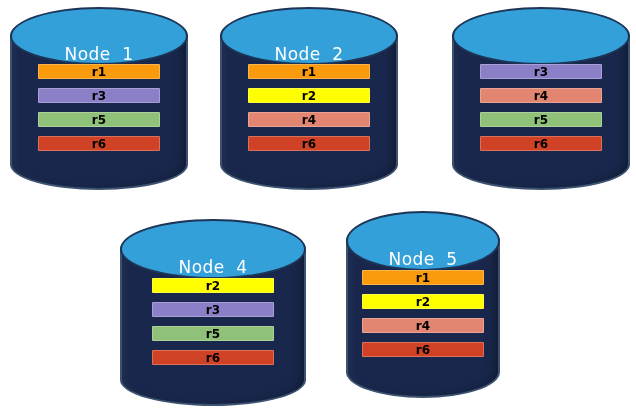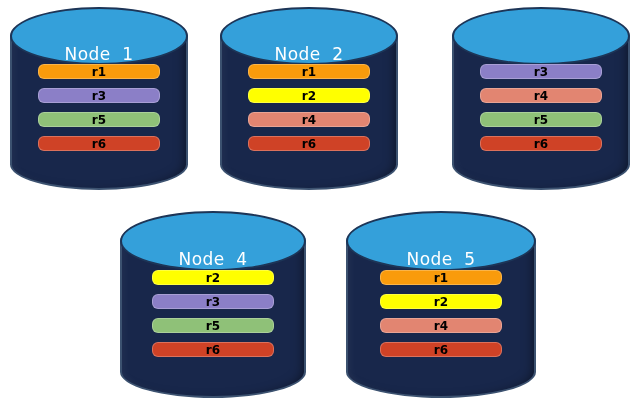--- a/index.html
+++ b/index.html
@@ -59,21 +59,21 @@
   
   .bars {
     position: absolute;
     left: 0;
     width: 100%;
   }
   .bar {
     position: relative;
     height: 15px;
     margin: 0 auto 9px auto;
-    border-radius: 6px;
+    border-radius: 1px;
     text-align: center;
     line-height: 15px;
     font-size: 12px;
     font-weight: bold;
     color: #000000;
     box-sizing: border-box;
     border: 1px solid rgba(255,255,255,0.25);
   }
   .bar:last-child { margin-bottom: 16px; }
 </style>
@@ -106,32 +106,32 @@
     <div class="node" style="left: 452px; top: 8px; width: 178px; height: 182px;">
       <div class="cyl-body"></div>
       <div class="cyl-top" style="height: 58px; top: -1px;"></div>
       <div class="bars" style="top: 56px;">
         <div class="bar" style="width: 122px; background: rgb(139, 127, 199);">r3</div>
         <div class="bar" style="width: 122px; background: rgb(226, 133, 113);">r4</div>
         <div class="bar" style="width: 122px; background: rgb(143, 193, 120);">r5</div>
         <div class="bar" style="width: 122px; background: rgb(207, 66, 38);">r6</div>
       </div>
     </div>
-    <div class="node" style="left: 120px; top: 212px; width: 186px; height: 186px;">
+    <div class="node" style="left: 120px; top: 220px; width: 186px; height: 186px;">
       <div class="cyl-body"></div>
       <div class="cyl-top" style="height: 60px; top: -1px;"></div>
       <div class="node-label" style="top: 20px;">Node  4</div>
       <div class="bars" style="top: 58px;">
         <div class="bar" style="width: 122px; background: rgb(255, 255, 0);">r2</div>
         <div class="bar" style="width: 122px; background: rgb(139, 127, 199);">r3</div>
         <div class="bar" style="width: 122px; background: rgb(143, 193, 120);">r5</div>
         <div class="bar" style="width: 122px; background: rgb(207, 66, 38);">r6</div>
       </div>
     </div>
-    <div class="node" style="left: 346px; top: 212px; width: 190px; height: 186px;">
+    <div class="node" style="left: 346px; top: 212px; width: 154px; height: 186px;">
       <div class="cyl-body"></div>
       <div class="cyl-top" style="height: 60px; top: -1px;"></div>
       <div class="node-label" style="top: 20px;">Node  5</div>
       <div class="bars" style="top: 58px;">
         <div class="bar" style="width: 122px; background: rgb(249, 155, 12);">r1</div>
         <div class="bar" style="width: 122px; background: rgb(255, 255, 0);">r2</div>
         <div class="bar" style="width: 122px; background: rgb(226, 133, 113);">r4</div>
         <div class="bar" style="width: 122px; background: rgb(207, 66, 38);">r6</div>
       </div>
     </div>

